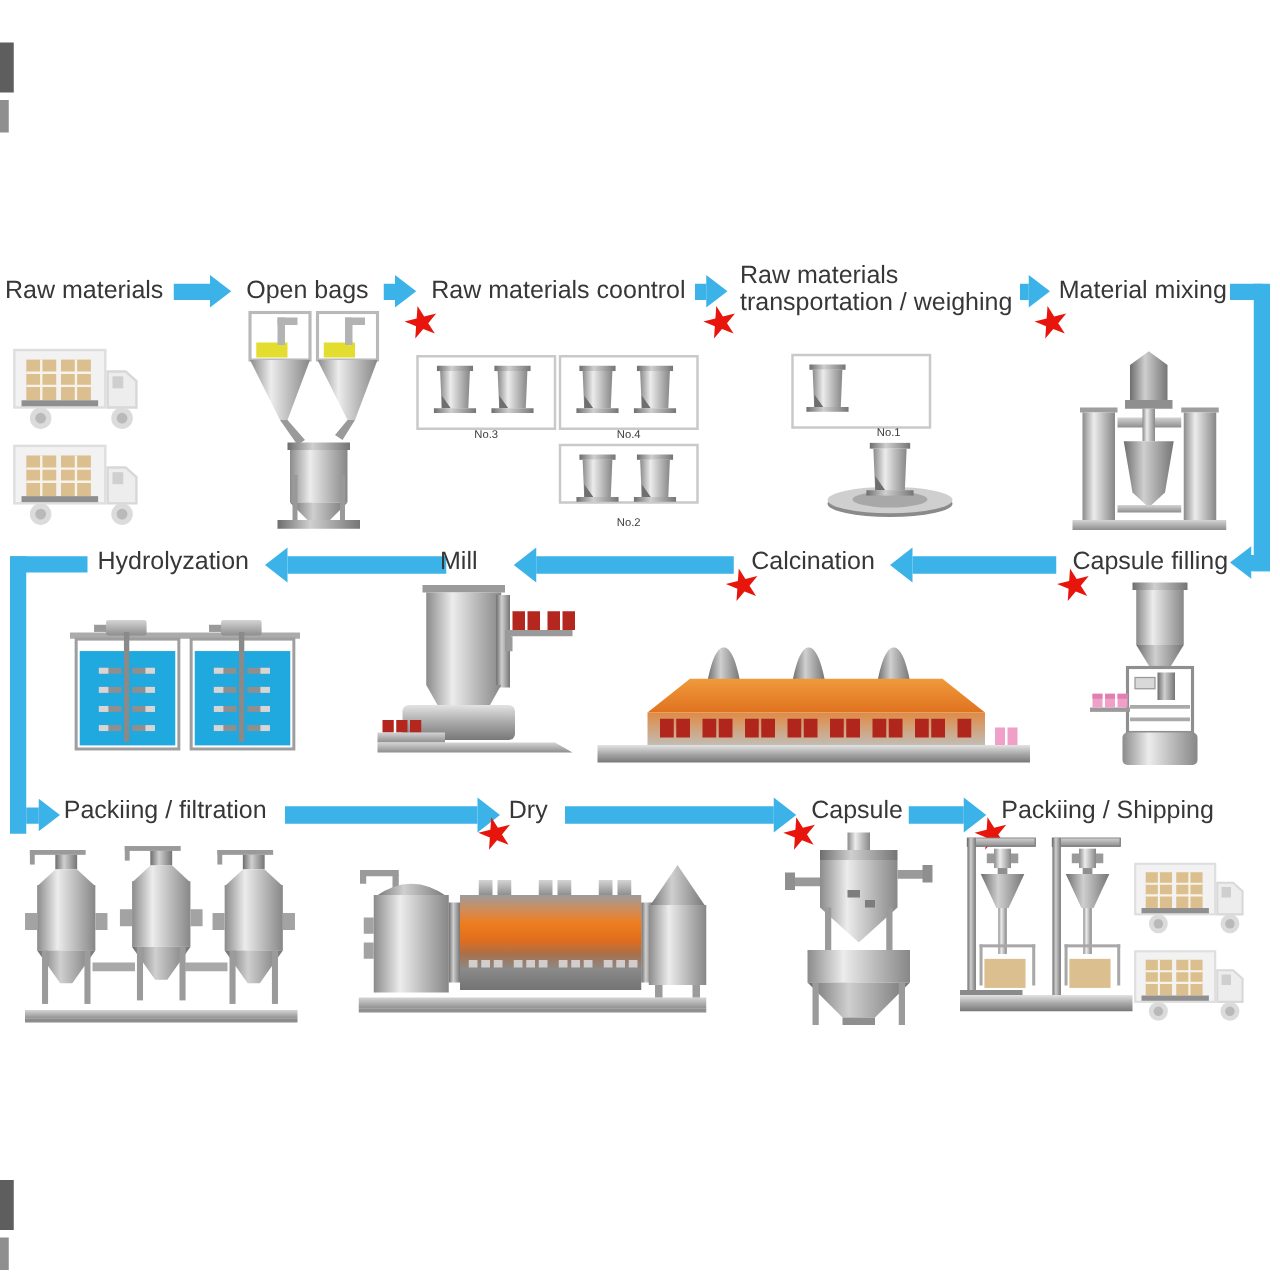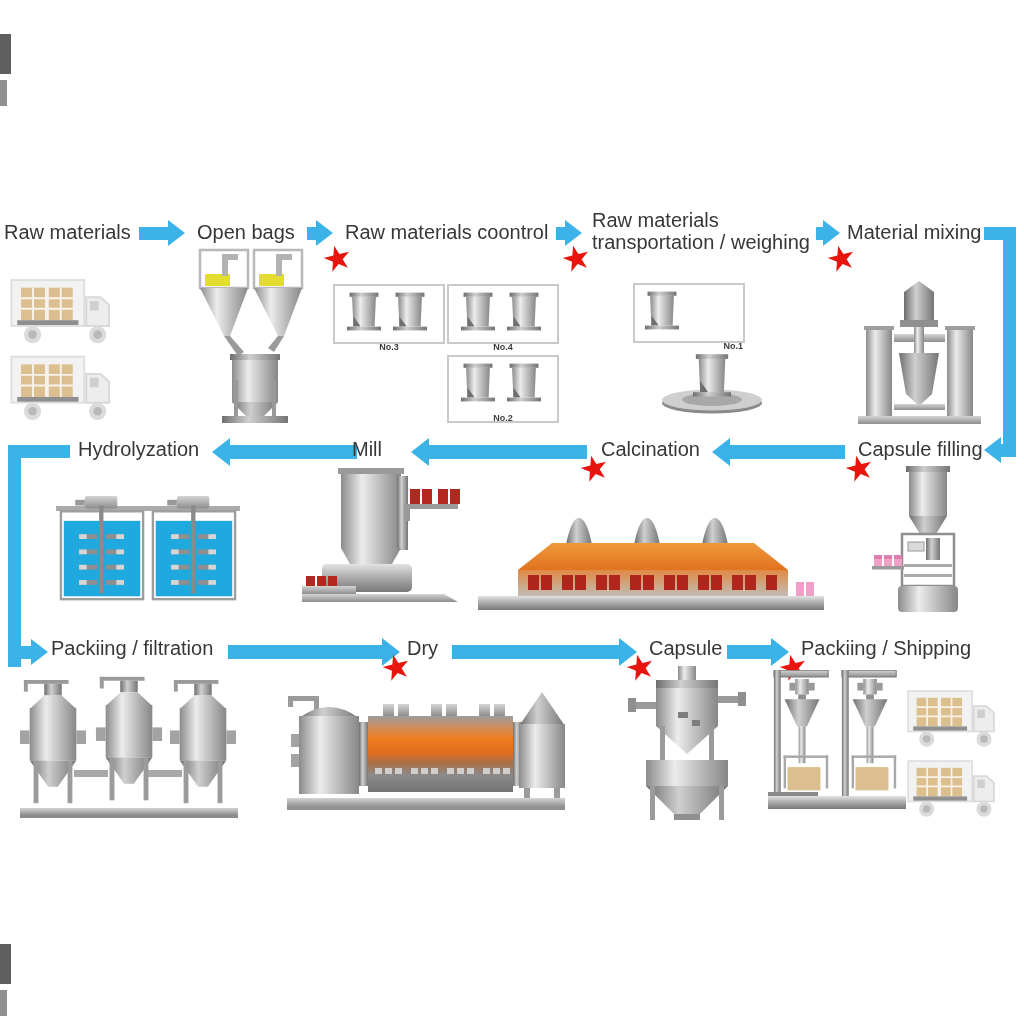--- a/index.html
+++ b/index.html
@@ -1,19 +1,19 @@
 <!DOCTYPE html>
 <html style="--arrow: #3cb3e8; --star: #e8150d; --text: #373737; --liquid: #1fa9de; --pink: #f0a0c8; --tan: #dcbf8e; --blockred: #b3271f; --windowred: #b0251c; --furn: #e8802c; --yellow: #e3dd2f;"><head>
 <meta charset="utf-8">
 <style>
   *{margin:0;padding:0;box-sizing:border-box}
   html,body{width:1024px;height:1024px;background:#fff;overflow:hidden}
   body{position:relative;font-family:"Liberation Sans",sans-serif;color:var(--text,#373737)}
   .lbl{position:absolute;font-size:20px;line-height:22px;white-space:nowrap;color:var(--text,#373737)}
-  .tag{position:absolute;left:0;right:0;text-align:center;font-size:9px;font-weight:bold;color:#3c3c3c}
+  .tag{position:absolute;left:0;right:0;text-align:center;font-size:9px;font-weight:normal;color:#3c3c3c}
   .arrow{position:absolute;display:flex;align-items:center}
   .ab{background:var(--arrow,#3cb3e8)}
   .ah{width:0;height:0}
   .r1 .ab{height:13px}
   .r1 .ah{border-top:13px solid transparent;border-bottom:13px solid transparent;border-left:17px solid var(--arrow,#3cb3e8)}
   .r2 .ab{height:14px}
   .r2.right .ah{border-top:14px solid transparent;border-bottom:14px solid transparent;border-left:18px solid var(--arrow,#3cb3e8)}
   .r2.left  .ah{border-top:14px solid transparent;border-bottom:14px solid transparent;border-right:18px solid var(--arrow,#3cb3e8)}
   .seg{position:absolute;background:var(--arrow,#3cb3e8)}
   .ehead{position:absolute;width:0;height:0}
@@ -264,32 +264,32 @@
   </svg>
   <div class="tag" style="top:56px">No.3</div>
 </div>
 <div class="ubox" style="left:447px;top:284px;width:112px;height:60px">
   <svg width="108" height="56" viewBox="0 0 108 56">
     <use href="#silo" x="12" y="6" width="34" height="42"></use>
       <use href="#silo" x="58" y="6" width="34" height="42"></use>
   </svg>
   <div class="tag" style="top:56px">No.4</div>
 </div>
-<div class="ubox" style="left:447px;top:355px;width:112px;height:68px">
+<div class="ubox" style="left:447px;top:355px;width:112px;height:48px">
   <svg width="108" height="56" viewBox="0 0 108 56">
     <use href="#silo" x="12" y="6" width="34" height="42"></use>
       <use href="#silo" x="58" y="6" width="34" height="42"></use>
   </svg>
   <div class="tag" style="top:56px">No.2</div>
 </div>
 <div class="ubox" style="left:633px;top:283px;width:112px;height:60px">
   <svg width="108" height="56" viewBox="0 0 108 56">
     <use href="#silo" x="10" y="6" width="34" height="42"></use>
   </svg>
-  <div class="tag" style="top:56px;text-align:right;padding-left:44px">No.1</div>
+  <div class="tag" style="top:56px;text-align:center;padding-left:44px">No.1</div>
 </div>
 
 <svg class="ill" style="left:660px;top:352px" width="104" height="62" viewBox="0 0 104 62">
   <ellipse cx="52" cy="51" rx="50" ry="10.5" fill="#8a8a8a"></ellipse>
   <ellipse cx="52" cy="48" rx="50" ry="10.5" fill="#cfcfcf"></ellipse>
   <ellipse cx="52" cy="47.5" rx="30" ry="6.5" fill="#a8a8a8"></ellipse>
   <use href="#silo" x="33" y="2" width="38" height="46"></use>
 </svg>
 
 <svg class="ill" style="left:852px;top:276px" width="135" height="152" viewBox="0 0 135 152">

